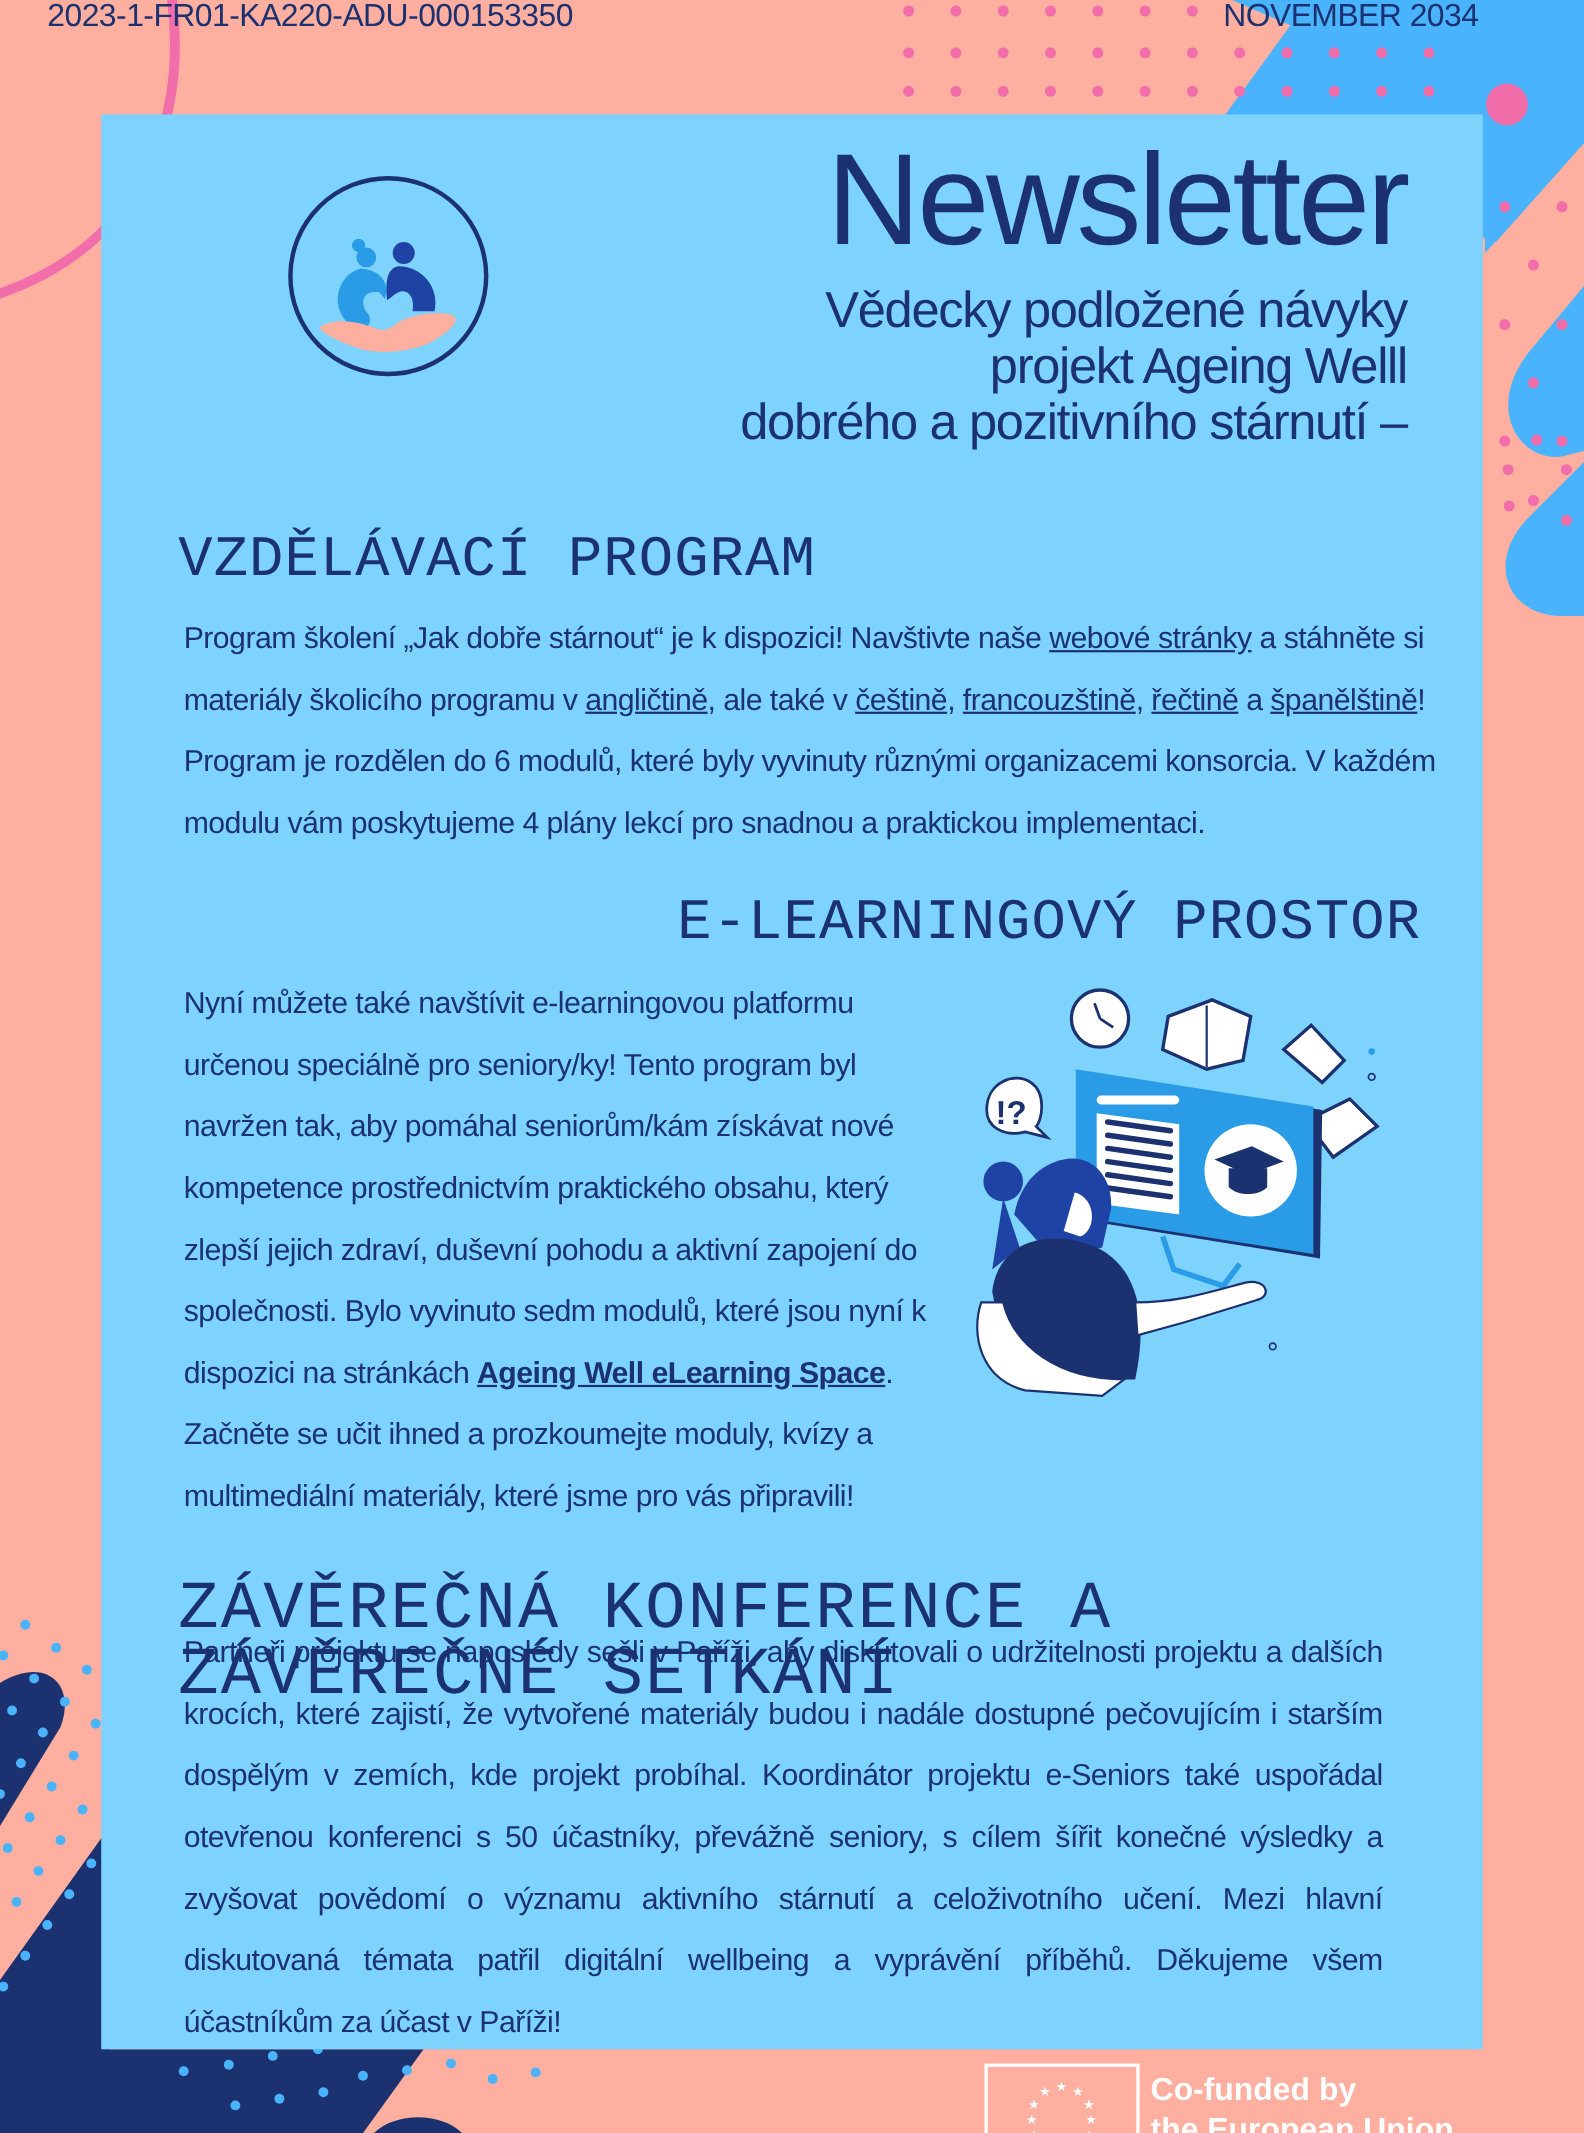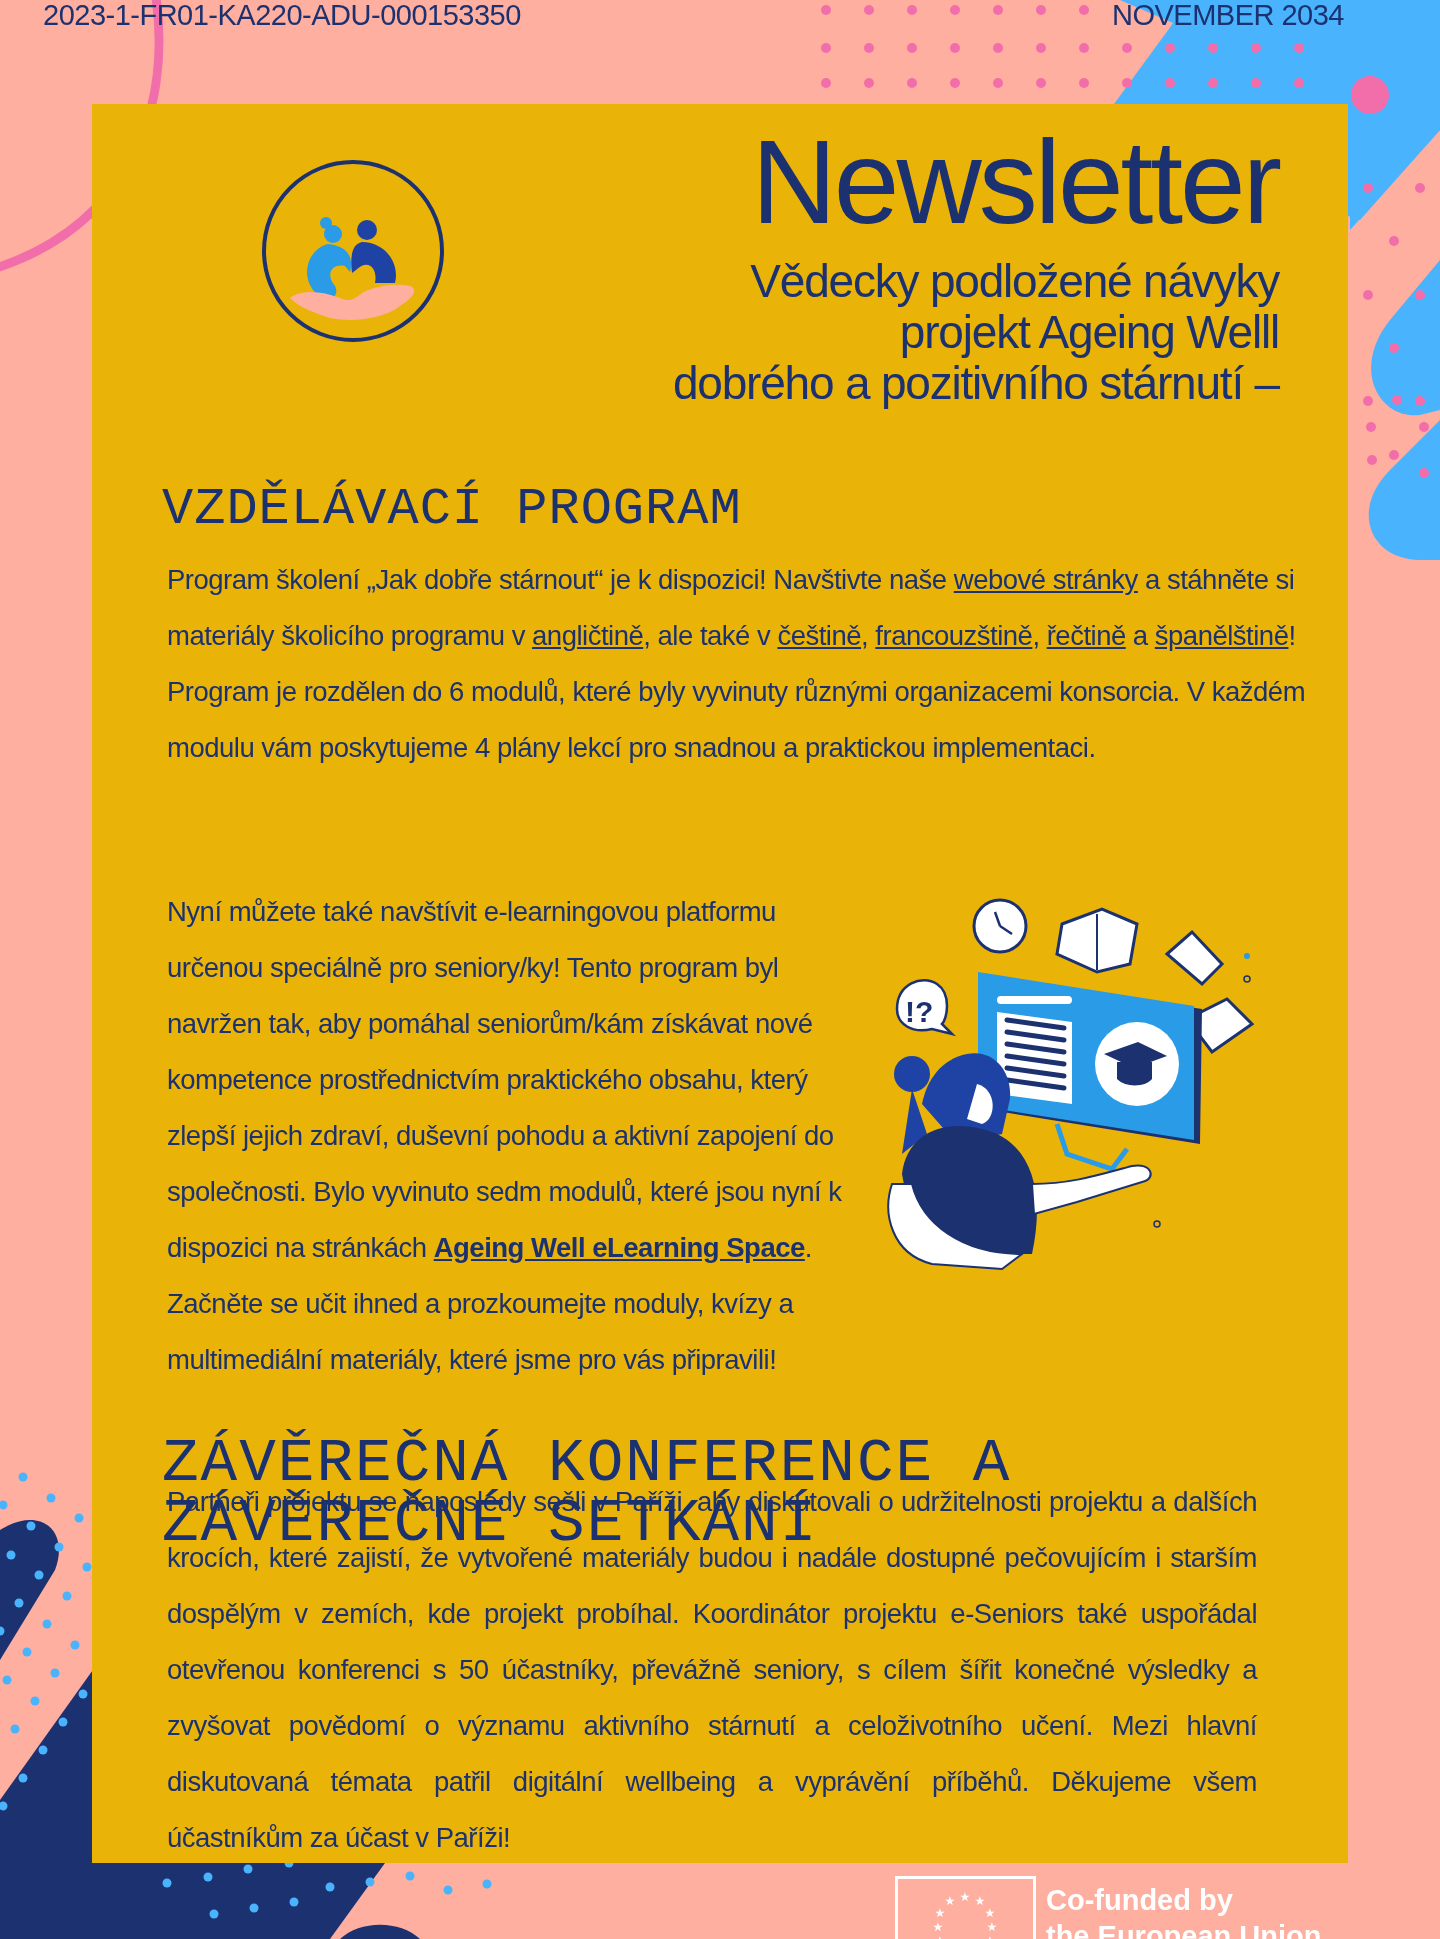--- a/index.html
+++ b/index.html
@@ -13,21 +13,21 @@
   .header-code, .header-date {
     position: absolute; top: 0; z-index: 2;
     font-family: "Liberation Sans", sans-serif;
     font-weight: 400; font-size: 29px; color: #1b3170; letter-spacing: -0.5px;
     line-height: 30px;
   }
   .header-code { left: 43px; }
   .header-date { right: 96px; }
   .card {
     position: absolute; left: 92px; top: 104px; width: 1256px; height: 1759px;
-    background: #eab308; z-index: 1;
+    background: #7dd3fc; z-index: 1;
   }
   .logo { position: absolute; left: 168px; top: 54px; width: 186px; height: 186px; }
   .title {
     position: absolute; right: 69px; top: 8px; font-size: 118px; line-height: 140px;
     font-family: "Liberation Sans", sans-serif; font-weight: 400; letter-spacing: -3px;
     color: #1b3170; text-align: right; margin: 0;
   }
   .subtitle {
     position: absolute; right: 69px; top: 152px; width: 760px; text-align: right;
     font-size: 46px; line-height: 51px; letter-spacing: -1.2px; color: #1b3170;
@@ -192,20 +192,21 @@
   <h1 class="title">Newsletter</h1>
   <div class="subtitle">
     <div>Vědecky podložené návyky</div>
     <div>projekt Ageing Welll</div>
     <div>dobrého a pozitivního stárnutí –</div>
   </div>
 
   <h2 class="section-title h-vzd">VZDĚLÁVACÍ PROGRAM</h2>
   <p class="para p-vzd"><span>Program školení „Jak dobře stárnout“ je k dispozici! Navštivte naše </span><a href="#">webové stránky</a><span> a stáhněte si materiály školicího programu v </span><a href="#">angličtině</a><span>, ale také v </span><a href="#">češtině</a><span>, </span><a href="#">francouzštině</a><span>, </span><a href="#">řečtině</a><span> a </span><a href="#">španělštině</a><span>! Program je rozdělen do 6 modulů, které byly vyvinuty různými organizacemi konsorcia. V každém modulu vám poskytujeme 4 plány lekcí pro snadnou a praktickou implementaci.</span></p>
 
+  <h2 class="section-title h-elearn">E-LEARNINGOVÝ PROSTOR</h2>
   <p class="para p-elearn"><span>Nyní můžete také navštívit e-learningovou platformu určenou speciálně pro seniory/ky! Tento program byl navržen tak, aby pomáhal seniorům/kám získávat nové kompetence prostřednictvím praktického obsahu, který zlepší jejich zdraví, duševní pohodu a aktivní zapojení do společnosti. Bylo vyvinuto sedm modulů, které jsou nyní k dispozici na stránkách </span><a href="#" class="bold">Ageing Well eLearning Space</a><span>. Začněte se učit ihned a prozkoumejte moduly, kvízy a multimediální materiály, které jsme pro vás připravili!</span></p>
 
   <svg class="illustration" viewBox="0 0 400 400">
 
     <circle cx="118" cy="42" r="26" fill="#fff" stroke="#1b3170" stroke-width="3"></circle>
     <path d="M 118 42 L 113 28 M 118 42 L 130 50" stroke="#1b3170" stroke-width="2.5" fill="none"></path>
 
     <path d="M 180 40 L 220 25 L 255 40 L 248 80 L 215 88 L 175 70 Z" fill="#fff" stroke="#1b3170" stroke-width="3"></path>
     <path d="M 215 30 L 215 86" stroke="#1b3170" stroke-width="2"></path>
 

